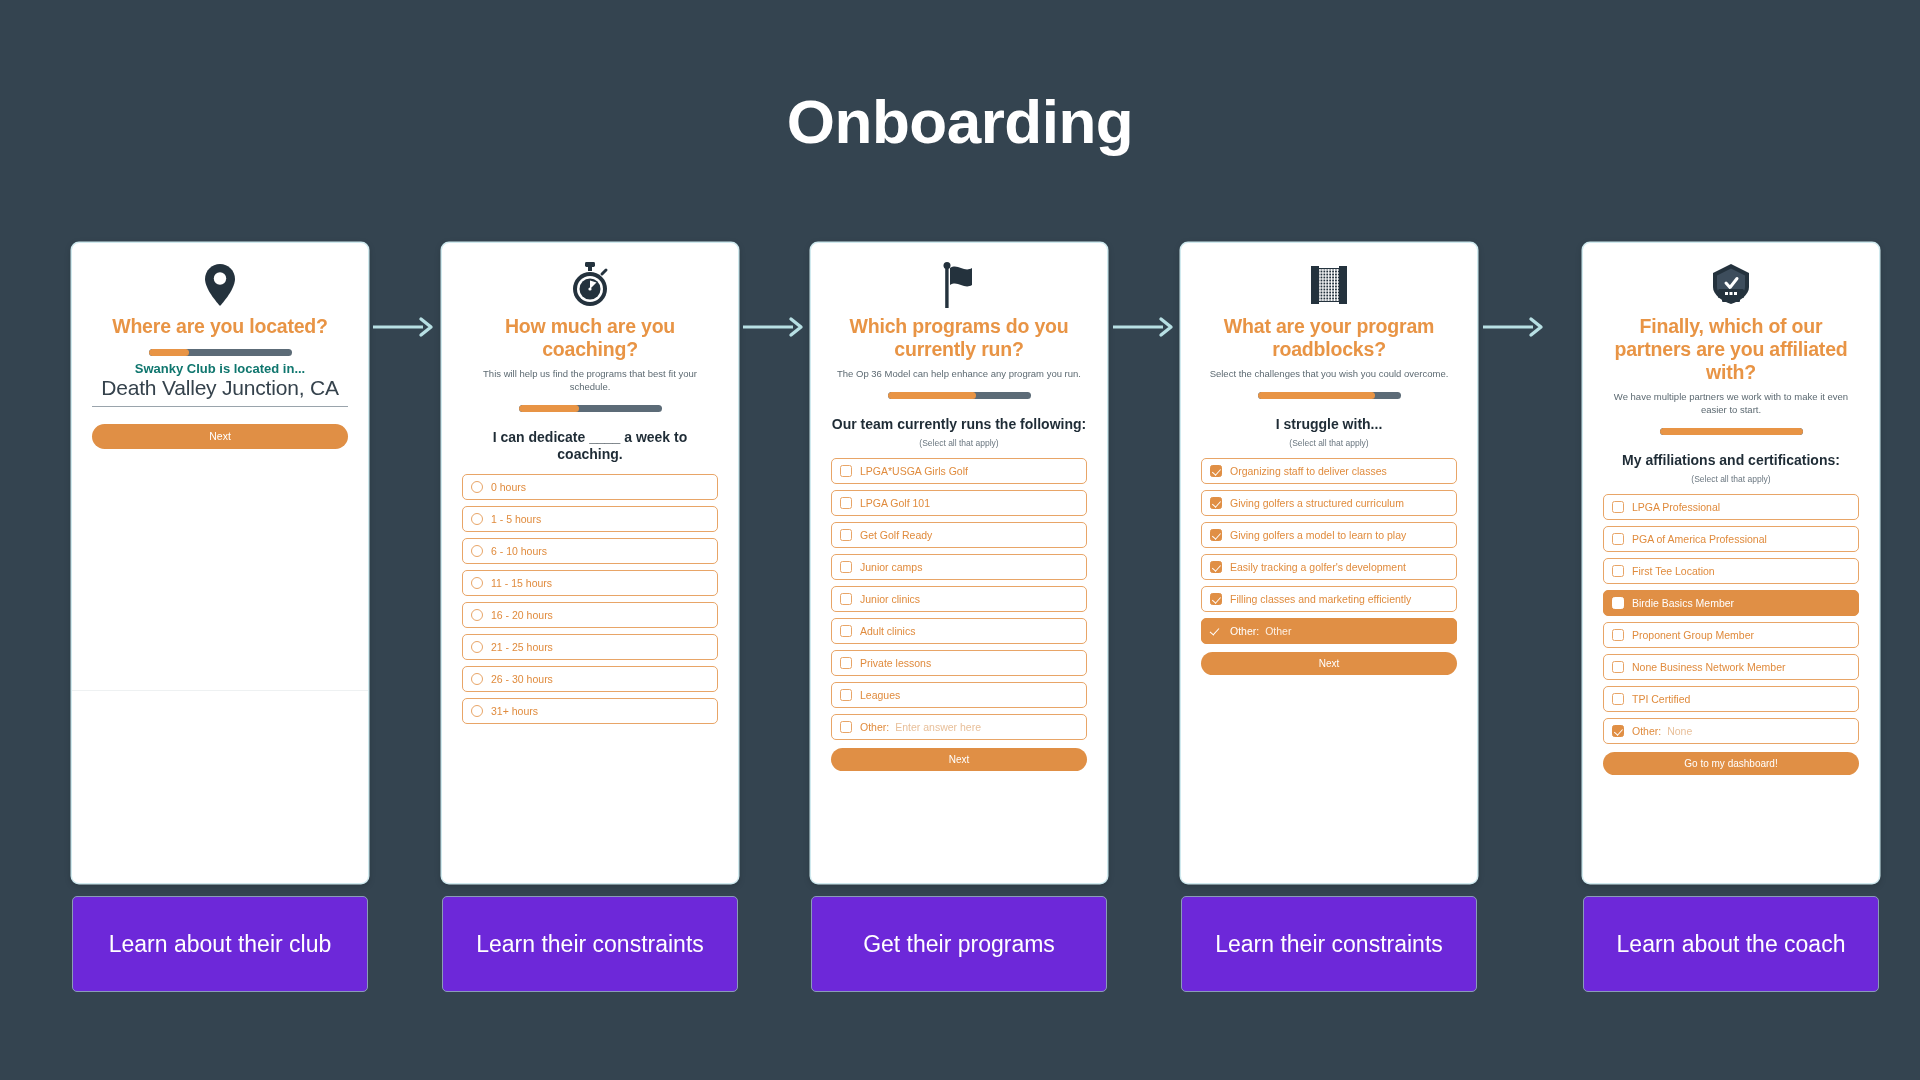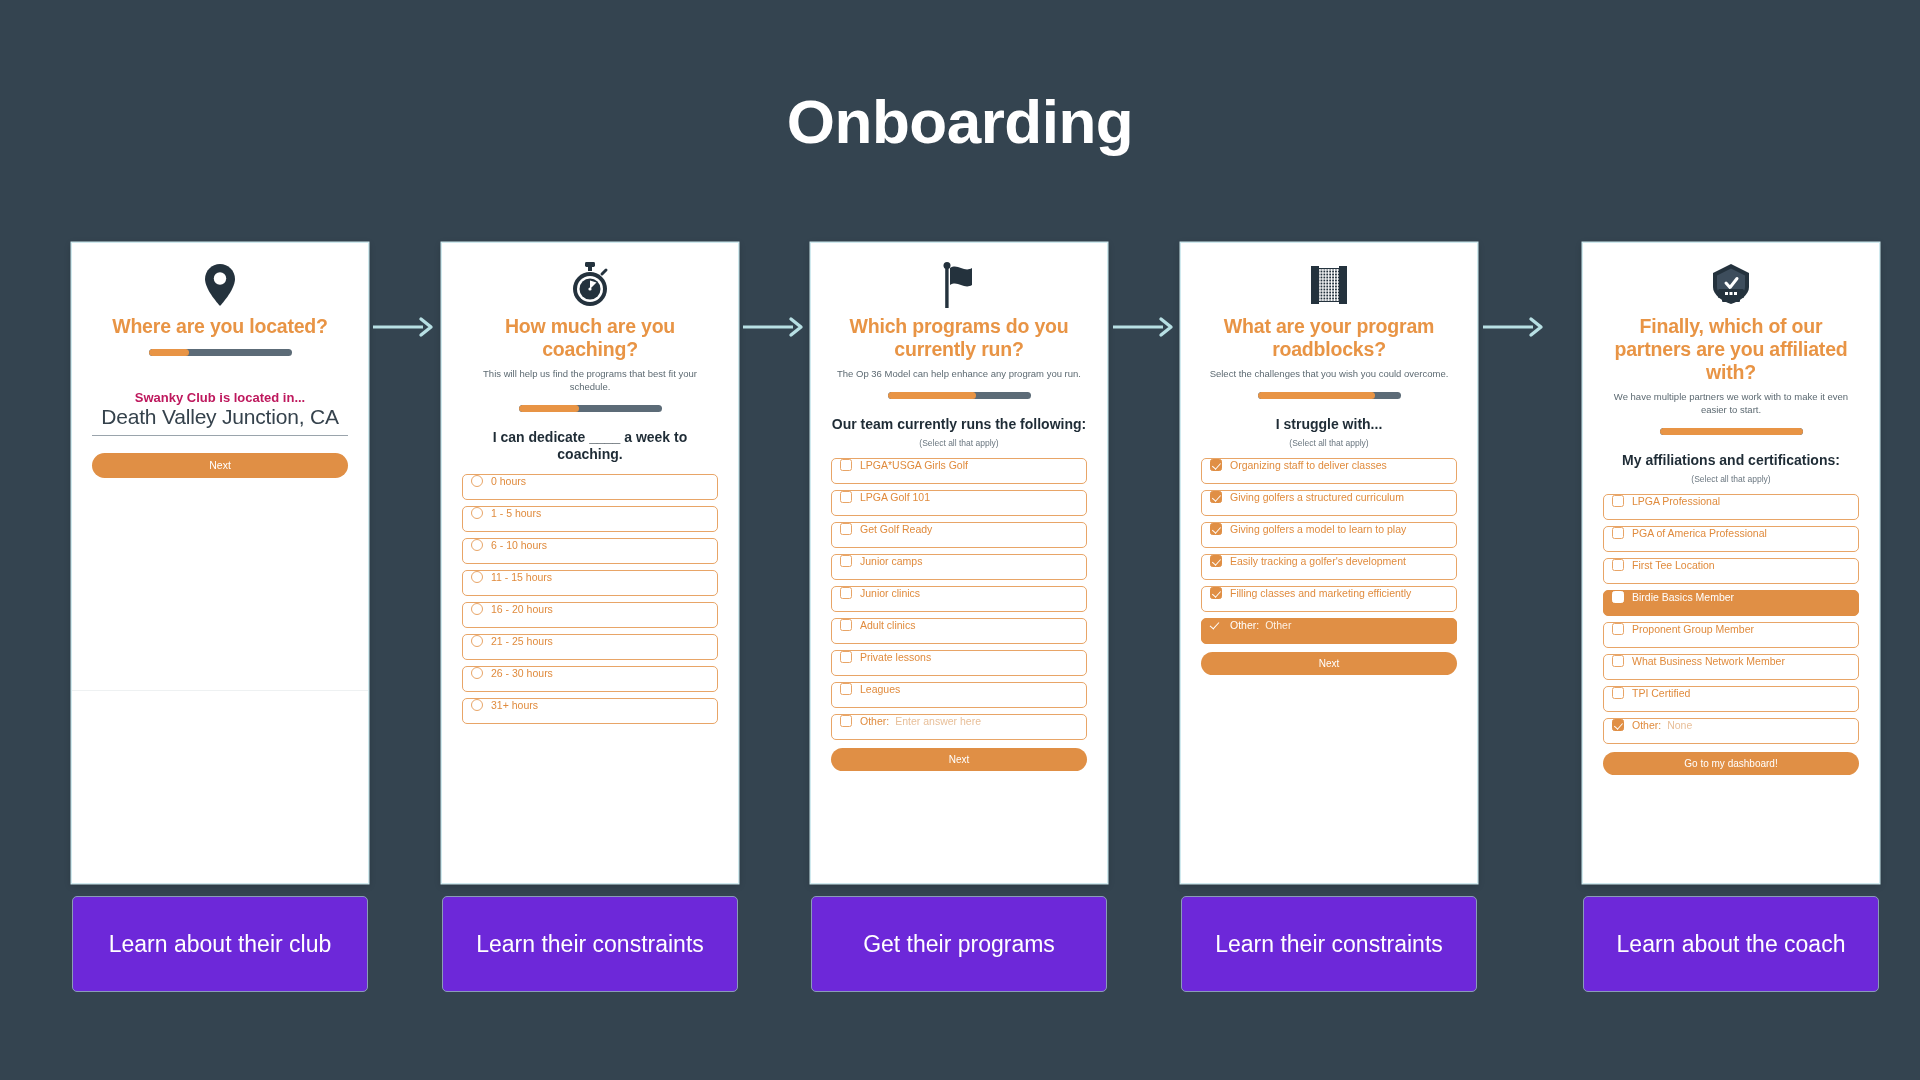--- a/index.html
+++ b/index.html
@@ -37,21 +37,21 @@
   .col:nth-child(2) { left: 370px; }
   .col:nth-child(3) { left: 739px; }
   .col:nth-child(4) { left: 1109px; }
   .col:nth-child(5) { left: 1479px; padding-left: 32px; }
 
   .card {
     position: relative;
     width: 296px;
     height: 640px;
     background: #ffffff;
-    border-radius: 0;
+    border-radius: 7px;
     box-shadow: 0 0 0 1.5px #cfe9ee, 0 2px 7px rgba(0,0,0,0.25);
     overflow: hidden;
     padding: 16px 20px 0 20px;
   }
 
   .card-inner { width: 100%; }
 
   .icon-wrap {
     height: 52px;
     display:flex; align-items:center; justify-content:center;
@@ -104,21 +104,21 @@
     text-align: center;
     color: #6b7780;
     font-size: 8.5px;
   }
 
   .opt-list { margin-top: 10px; }
 
   .opt {
     position: relative;
     display: flex;
-    align-items: flex-start;
+    align-items: center;
     height: 26px;
     margin-bottom: 6px;
     border: 1.4px solid #e8a567;
     border-radius: 5px;
     padding-left: 8px;
     background: #ffffff;
     color: #e08b3d;
     font-size: 10.5px;
   }
   .opt.selected {
@@ -185,23 +185,23 @@
     border-radius: 12px;
     background: #e08f45;
     color: #ffffff;
     font-size: 10px;
     text-align: center;
     border: none;
   }
 
   
   .club-label {
-    margin-top: 34px;
-    text-align: center;
-    color: #be185d;
+    margin-top: 5px;
+    text-align: center;
+    color: #0f766e;
     font-size: 13px;
     font-weight: bold;
   }
   .club-input {
     margin-top: 0;
     text-align: center;
     color: #35424c;
     font-size: 21px;
     padding-bottom: 6px;
     border-bottom: 1.3px solid #9aa4ac;
@@ -499,21 +499,21 @@
               <div class="opt selected">
                 <span class="cbox"></span>
                 <span class="opt-label">Birdie Basics Member</span>
               </div>
               <div class="opt">
                 <span class="cbox"></span>
                 <span class="opt-label">Proponent Group Member</span>
               </div>
               <div class="opt">
                 <span class="cbox"></span>
-                <span class="opt-label">What Business Network Member</span>
+                <span class="opt-label">None Business Network Member</span>
               </div>
               <div class="opt">
                 <span class="cbox"></span>
                 <span class="opt-label">TPI Certified</span>
               </div>
               <div class="opt">
                 <span class="cbox checked"></span>
                 <span class="opt-label">Other:</span>
                 <span class="opt-ph">None</span>
               </div>

